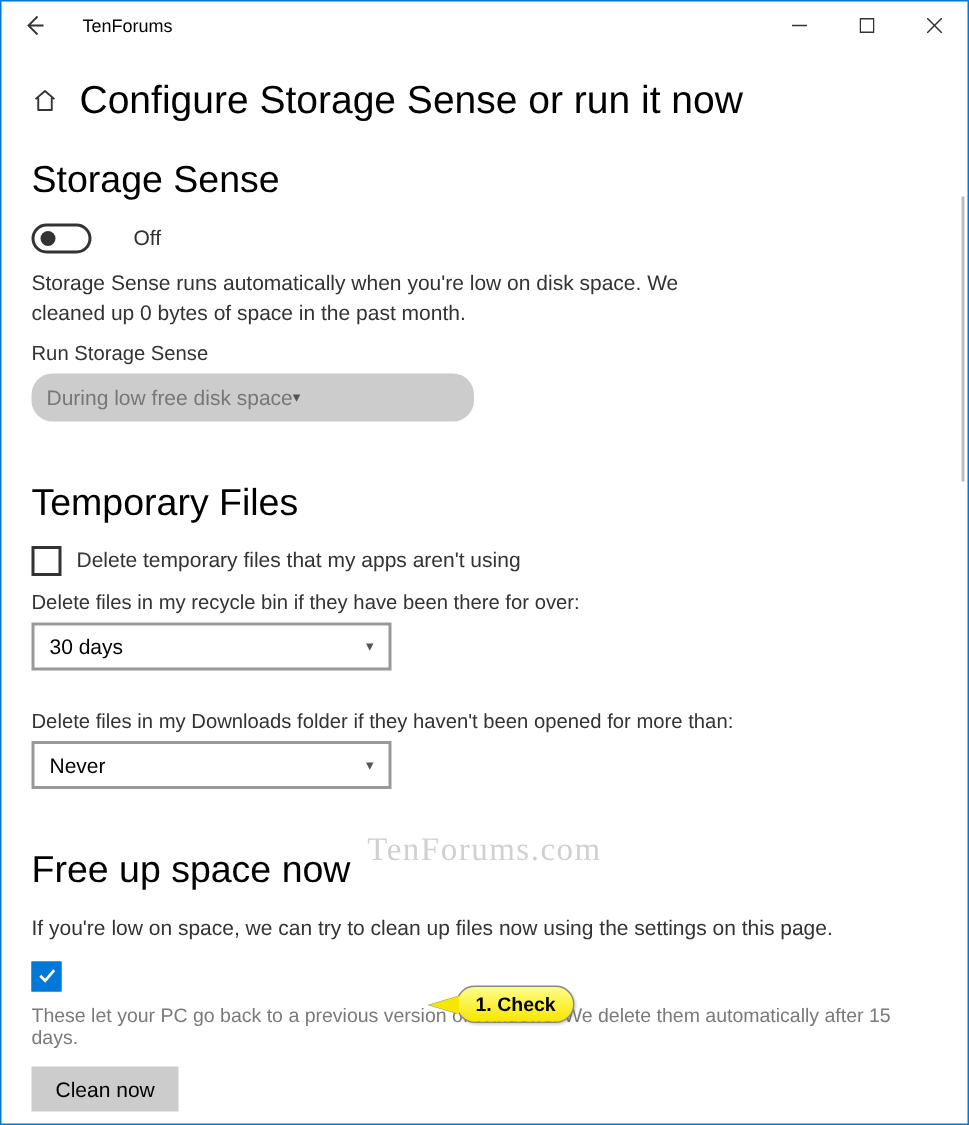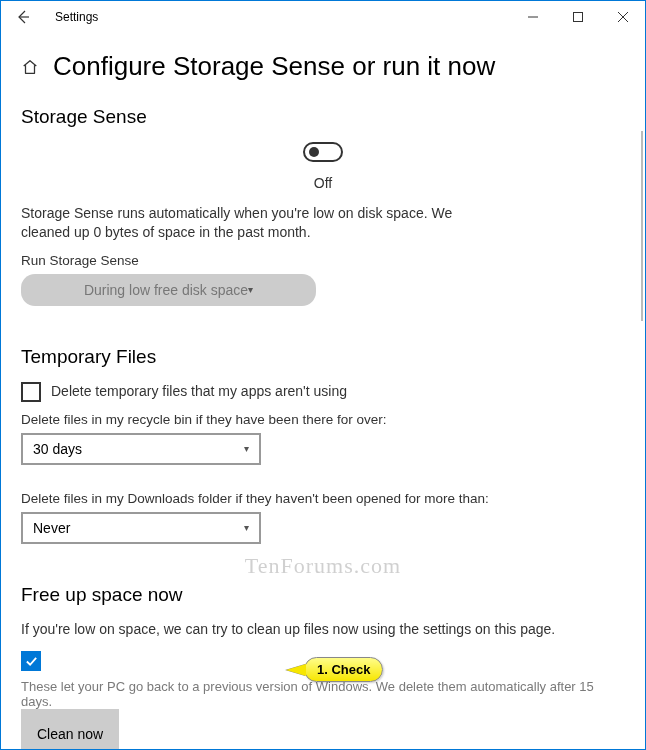--- a/index.html
+++ b/index.html
@@ -45,68 +45,68 @@
   }
   .scroll-ind {
     position:absolute; right:2px; top:98px; width:2px; height:190px; background:#bbb;
   }
   .page-header {
     display: flex; align-items: center; gap: 14px;
     margin: 10px 0 24px 0;
   }
   .home-icon { width: 18px; height: 18px; }
   h1.page-title { font-size: 26px; font-weight: 400; }
-  h2.section { font-size: 19px; font-weight: 400; margin: 14px 0 14px 0; }
+  h2.section { font-size: 25px; font-weight: 400; margin: 14px 0 14px 0; }
   .body-text { font-size: 14px; color: #333; line-height: 1.4; }
   .body-text-sm { font-size: 13.5px; color: #333; margin-top: 10px; }
   .muted { color: #7a7a7a; font-size: 13px; margin-top: 6px; }
 
   
-  .toggle-row { display: flex; align-items: center; gap: 12px; margin-bottom: 10px; flex-direction: column; }
+  .toggle-row { display: flex; align-items: center; gap: 28px; margin-bottom: 10px; }
   .toggle {
     width: 40px; height: 20px; border: 2px solid #333; border-radius: 10px;
     position: relative; background: #fff;
   }
   .toggle-knob {
     width: 10px; height: 10px; background: #333; border-radius: 50%;
     position: absolute; top: 3px; left: 4px;
   }
 
   
   .dropdown-dis {
     width: 295px; height: 32px; background: #ccc;
-    display: flex; align-items: center; justify-content: center;
+    display: flex; align-items: center; justify-content: flex-start;
     padding: 0 10px; color: #777; font-size: 14px; margin-top: 6px; border-radius: 14px;
   }
   
   .dropdown {
     width: 240px; height: 32px; border: 2px solid #999;
     display: flex; align-items: center; justify-content: space-between;
     padding: 0 10px; font-size: 14px; margin-top: 6px;
     background: #fff;
   }
   .chev { font-size: 10px; color: #555; }
 
   
-  .check-row { display: flex; align-items: flex-end; gap: 10px; margin: 8px 0; }
+  .check-row { display: flex; align-items: flex-start; gap: 10px; margin: 8px 0; }
   .checkbox {
     width: 20px; height: 20px; border: 2px solid #333; background: #fff;
     display: flex; align-items: center; justify-content: center;
     flex: 0 0 20px;
   }
   .checkbox.checked { background: #0078d7; border-color: #0078d7; }
   .checkbox.checked svg { width: 13px; height: 13px; }
 
   
   .hl { background: #ffff00; padding: 0 2px; }
 
   
   .btn-grey {
-    display: inline-block; background: #ccc; padding: 17px 16px;
-    font-size: 14px; margin-top: 0; border: none;
+    display: inline-block; background: #ccc; padding: 7px 16px;
+    font-size: 14px; margin-top: 12px; border: none;
   }
 
   
   .callout {
     position: absolute;
     display: flex; align-items: center;
     pointer-events: none;
   }
   .callout-bubble {
     background: linear-gradient(#fffd8a, #f7e600);
@@ -142,21 +142,21 @@
 </head>
 <body>
 
 <div class="titlebar">
   <div class="titlebar-back">
     <svg width="16" height="16" viewBox="0 0 16 16">
         <path d="M10 2 L4 8 L10 14" stroke="#333" stroke-width="1.2" fill="none"></path>
         <line x1="4" y1="8" x2="14" y2="8" stroke="#333" stroke-width="1.2"></line>
       </svg>
   </div>
-  <div class="titlebar-title">Settings</div>
+  <div class="titlebar-title">TenForums</div>
   <div class="titlebar-spacer"></div>
   <div class="win-btn">
     <svg viewBox="0 0 10 10">
         <line x1="0" y1="5" x2="10" y2="5" stroke="#333" stroke-width="1"></line>
       </svg>
   </div>
   <div class="win-btn">
     <svg viewBox="0 0 10 10">
         <rect x="0.5" y="0.5" width="9" height="9" stroke="#333" stroke-width="1" fill="none"></rect>
       </svg>

